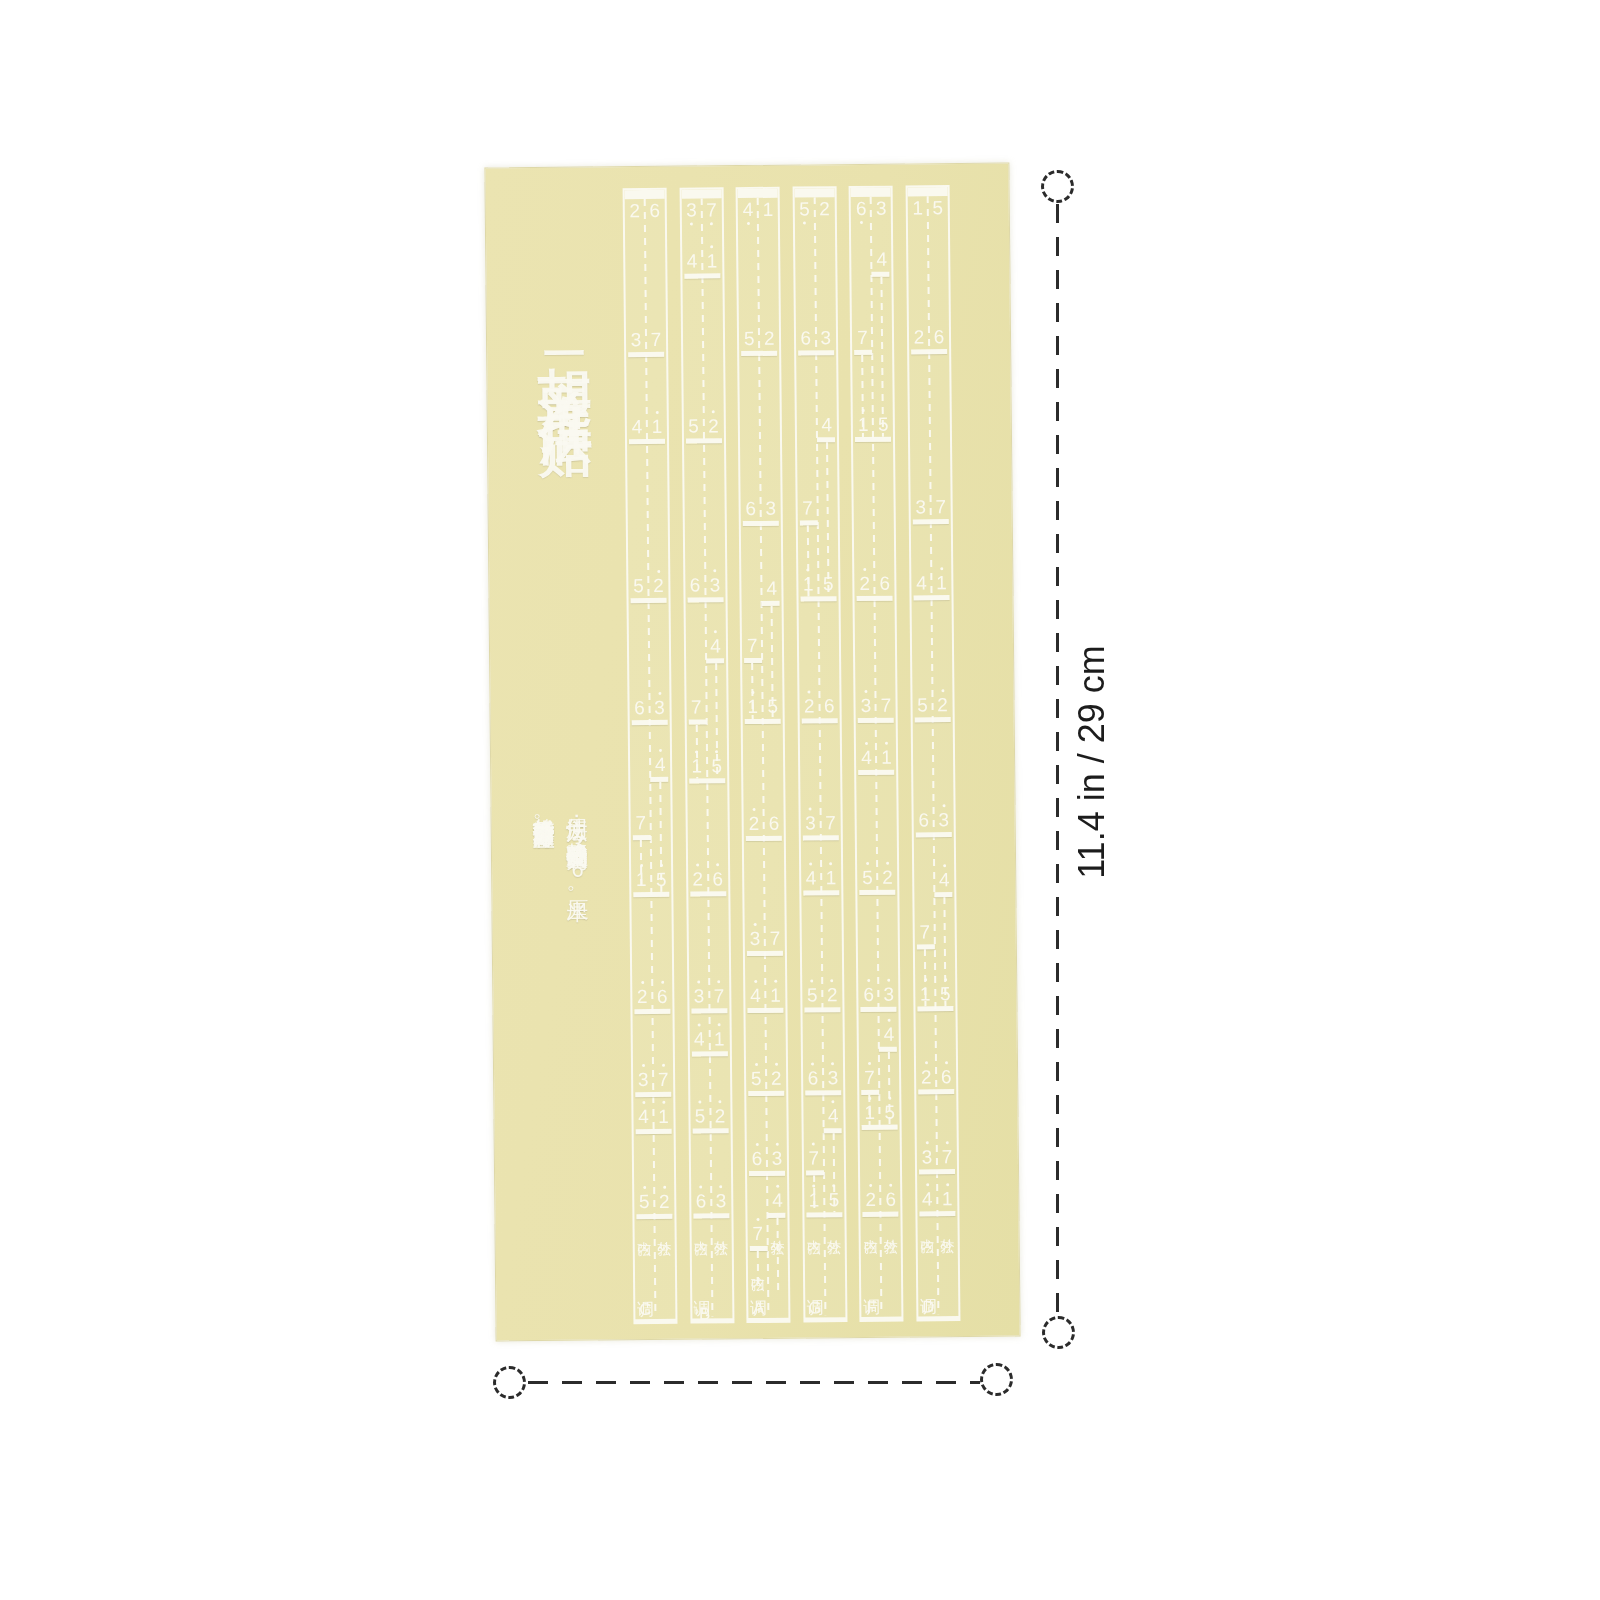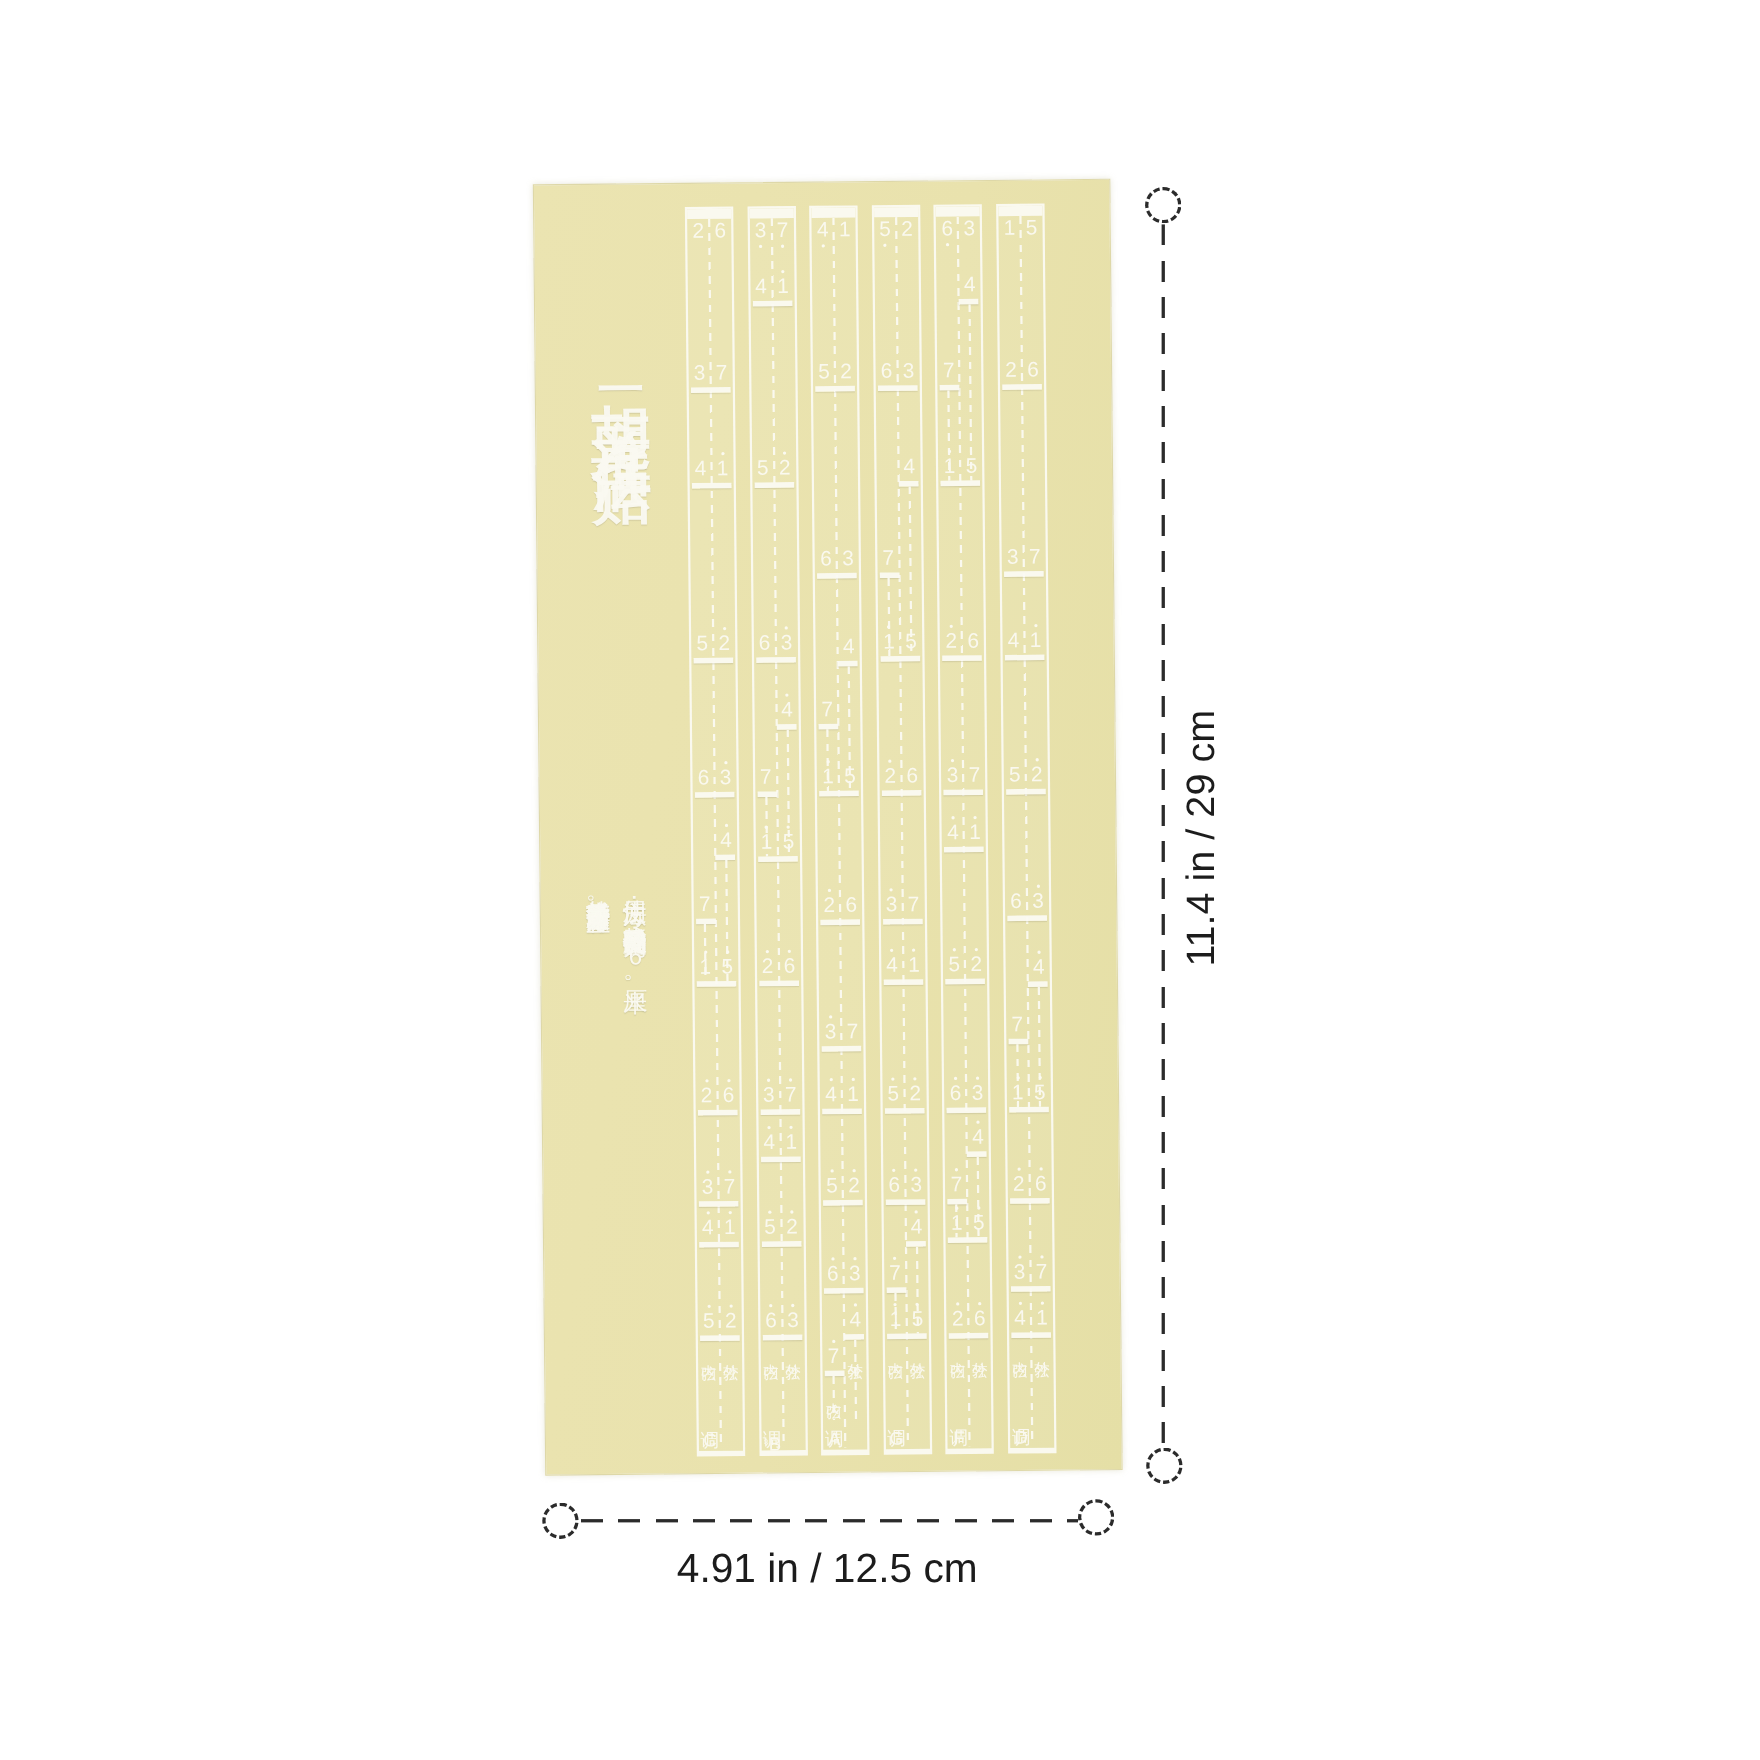--- a/index.html
+++ b/index.html
@@ -589,15 +589,14 @@
   </div>
 
   <div class="dim-circle" style="left:1041px;top:170px;"></div>
   <div id="dim-vline"></div>
   <div class="dim-circle" style="left:1042px;top:1316px;"></div>
   <div id="dim-height-text">11.4 in / 29 cm</div>
 
   <div class="dim-circle" style="left:493px;top:1366px;"></div>
   <div id="dim-hline"></div>
   <div class="dim-circle" style="left:980px;top:1363px;"></div>
-  <div id="dim-width-text">4.91 in / 12.5 cm</div>
 
 </div>
 
 </body></html>

